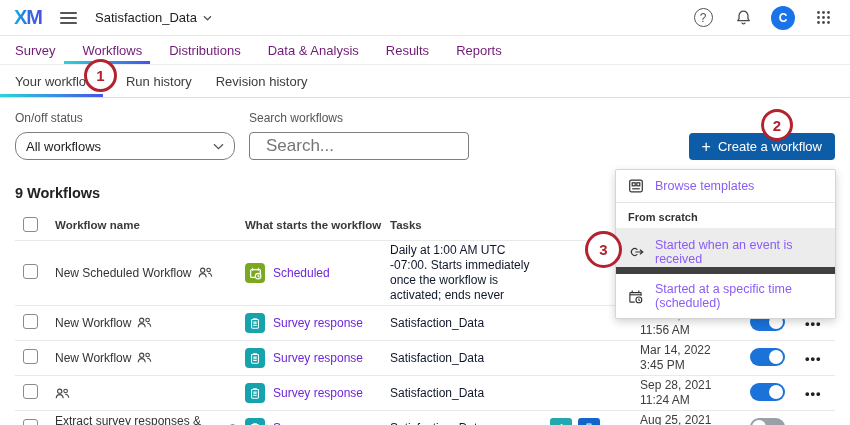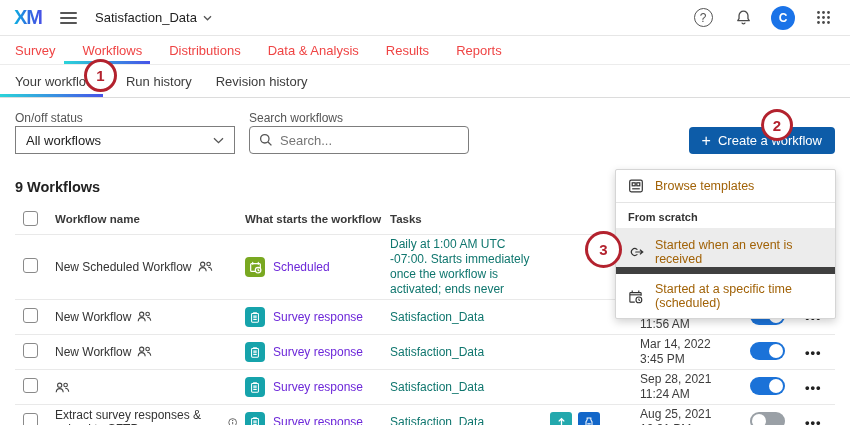--- a/index.html
+++ b/index.html
@@ -20,42 +20,42 @@
   .tb-ic { width:26px; height:26px; display:flex; align-items:center; justify-content:center;
     margin-left:14px; cursor:pointer; }
   .help-circle { width:19px; height:19px; border:1.4px solid #555; border-radius:50%;
     font-size:12px; color:#555; display:flex; align-items:center; justify-content:center; }
   .avatar { width:24px; height:24px; border-radius:50%; background:#1a73e8; color:#fff;
     font-size:12px; font-weight:bold; display:flex; align-items:center; justify-content:center; }
 
   
   .navbar { height:29px; display:flex; align-items:center; gap:27px; padding-left:15px;
     border-bottom:1px solid #ececec; font-size:13px; }
-  .ntab { height:100%; display:flex; align-items:center; position:relative; cursor:pointer; color:#ef4444; }
+  .ntab { height:100%; display:flex; align-items:center; position:relative; cursor:pointer; color:#701a75; }
   .ntab.active::after { content:""; position:absolute; left:-18px; right:-8px; bottom:0; height:3px;
     background:linear-gradient(90deg,#2ad4d9,#4653e8); }
 
   
   .subnav { height:33px; display:flex; align-items:center; gap:24px; padding-left:15px;
     border-bottom:1px solid #dcdcdc; font-size:13px; position:relative; }
   .stab { cursor:pointer; color:#3c3c3c; }
   .subnav .grad-underline { position:absolute; left:0; bottom:0; width:103px; height:3px;
     background:linear-gradient(90deg,#2ad4d9,#4653e8); }
 
   
   .content { padding:0 15px; }
   .filters { margin-top:13px; display:flex; align-items:flex-end; }
   .fgroup { width:220px; margin-right:14px; }
-  .flabel { font-size:12px; color:#555; margin-bottom:1px; }
-  .select { height:28px; border:1px solid #7d7d7d; border-radius:0; display:flex;
+  .flabel { font-size:12px; color:#555; margin-bottom:7px; }
+  .select { height:28px; border:1px solid #7d7d7d; border-radius:12px; display:flex;
     align-items:center; padding:12px 10px; font-size:13px; color:#222; cursor:pointer; background:#fff; }
   .select span { flex:1; }
   .searchbox { height:28px; border:1px solid #7d7d7d; border-radius:4px; display:flex;
     align-items:center; padding:0 9px; gap:7px; background:#fff; }
-  .searchbox input { border:none; outline:none; font-size:13px; flex:1;
+  .searchbox input { border:none; outline:none; font-size:17px; flex:1;
     font-family:"Liberation Sans", sans-serif; color:#333; background:transparent; }
   .filters .spacer { flex:1; }
   .create-btn { height:27px; background:#0d5ca8; color:#fff; border:none; border-radius:4px;
     font-size:13px; padding:0 13px; display:flex; align-items:center; gap:7px; cursor:pointer;
     font-family:"Liberation Sans", sans-serif; }
   .create-btn .plus { font-size:16px; font-weight:400; line-height:1; }
 
   
   .count { margin:25px 0 9px; font-size:14.5px; font-weight:bold; color:#222; }
   .trow { display:grid; grid-template-columns:40px 190px 145px 160px 90px 110px 55px 40px;
@@ -63,42 +63,42 @@
   .thead { border-top:none; font-weight:bold; font-size:11.5px; color:#3a3a3a; min-height:30px; }
   .checkbox { width:15px; height:15px; border:1.4px solid #8a8a8a; border-radius:3px;
     display:inline-block; background:#fff; cursor:pointer; margin-left:8px; }
   .c-name { display:flex; align-items:center; gap:6px; padding-right:8px; line-height:1.2; }
   .c-name .nm { max-width:178px; color:#333; cursor:pointer; }
   .c-trigger { display:flex; align-items:center; gap:8px; color:#6d28d9; }
   .tr-ic { width:20px; height:20px; border-radius:4px; display:flex; align-items:center;
     justify-content:center; flex:0 0 auto; }
   .tr-ic.scheduled { background:#79a821; }
   .tr-ic.survey { background:#16a3ab; }
-  .c-subject { line-height:1.25; padding-right:12px; color:#0f766e; }
+  .c-subject { line-height:1.25; padding-right:12px; color:#0f172a; }
   .c-tasks { display:flex; gap:6px; }
   .task-ic { width:22px; height:20px; border-radius:3px; display:flex; align-items:center;
     justify-content:center; cursor:pointer; }
   .task-ic.upload { background:#23a8ad; }
   .task-ic.extract { background:#1266c9; }
   .c-date { line-height:1.25; color:#3d3d3d; padding-right:14px; }
   .toggle { display:none; width:35px; height:18px; border-radius:9px; position:relative; cursor:pointer; }
   .toggle.toggle-on { display:inline-block; background:#1b72d8; }
   .toggle.toggle-off { display:inline-block; background:#9aa0a6; }
   .toggle::after { content:""; position:absolute; top:2px; width:14px; height:14px;
     border-radius:50%; background:#fff; }
   .toggle.toggle-on::after { right:2px; }
   .toggle.toggle-off::after { left:2px; }
   .dots { font-size:13px; letter-spacing:1px; color:#222; font-weight:bold; cursor:pointer; }
   .covered { visibility:hidden; }
 
   
   .cmenu { position:absolute; left:615px; top:169px; width:221px; background:#fff; z-index:40;
     border:1px solid #d5d5d5; border-radius:2px; box-shadow:0 3px 9px rgba(0,0,0,.18); }
   .mi { display:flex; align-items:center; gap:9px; padding:8px 12px; font-size:12.5px;
-    color:#a16207; cursor:pointer; }
+    color:#8b5cf6; cursor:pointer; }
   .mi.hl { background:#ececec; padding-top:10px; padding-bottom:1px; }
   .msec { padding:8px 12px 5px; font-size:11px; font-weight:bold; color:#333;
     border-top:1px solid #e4e4e4; }
   .mi.bt { border-top:7px solid #404040; }
   .mi .mic { display:flex; align-items:center; flex:0 0 18px; }
 
   
   .ann { position:absolute; border:3px solid #b3222e; border-radius:50%; background:#fff;
     color:#b3222e; font-weight:bold; font-size:15px; display:flex; align-items:center;
     justify-content:center; z-index:70; }

